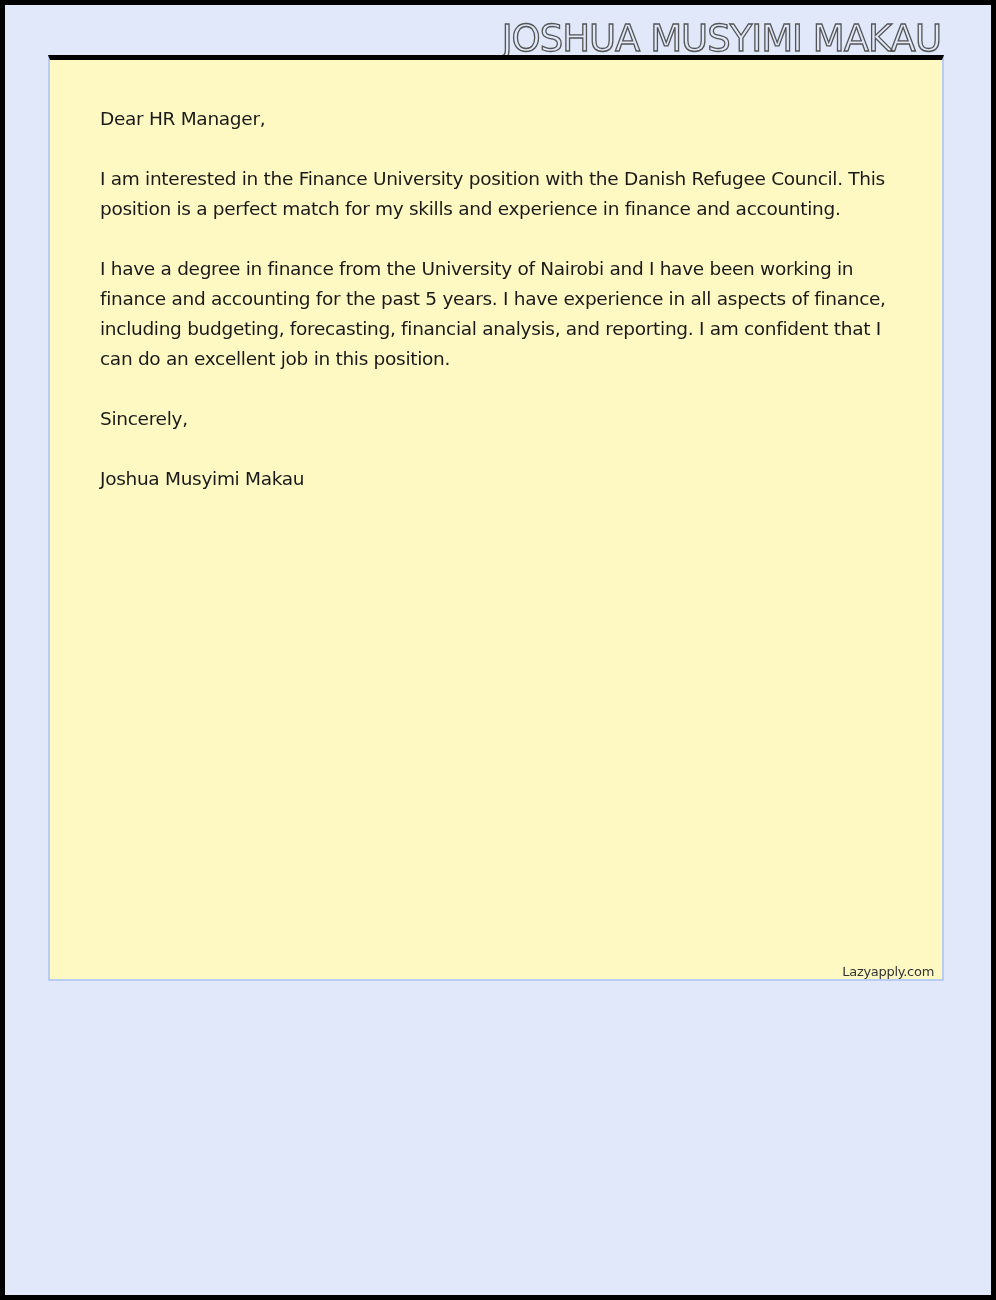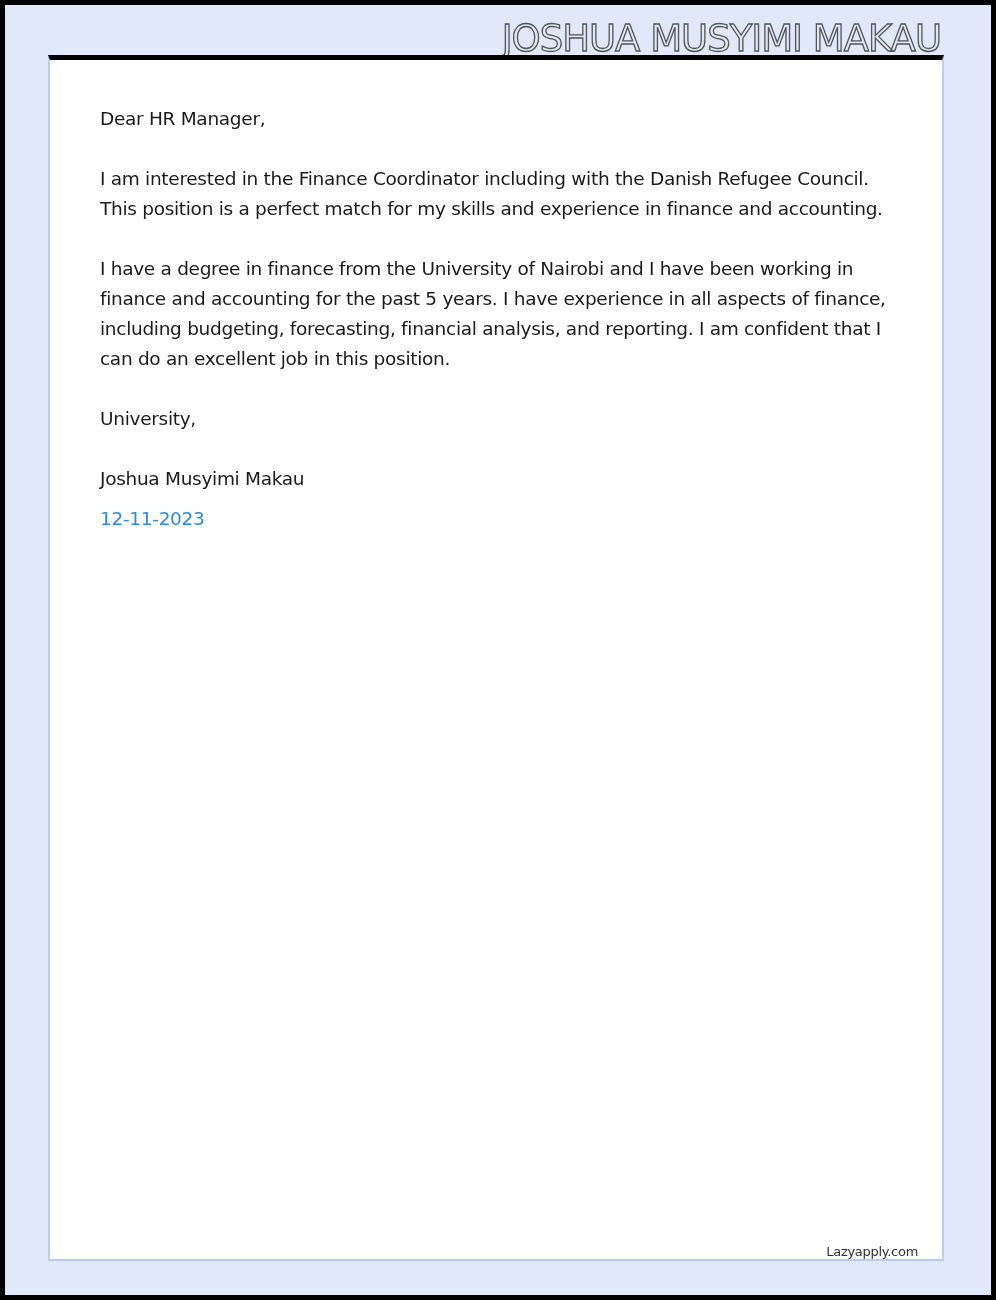--- a/index.html
+++ b/index.html
@@ -9,44 +9,43 @@
     font-family:"DejaVu Sans", sans-serif;
   }
   .name {
     position:absolute; right:50px; top:12px;
     font-family:"DejaVu Sans", sans-serif; font-size:37px; font-weight:normal;
     letter-spacing:-1px;
     color:#e0e8f9; -webkit-text-stroke:1.3px #555;
     margin:0; white-space:nowrap;
   }
   .card {
-    position:absolute; left:43px; top:50px; width:896px; height:1206px;
-    background:#ffffff; border-top:5px solid #000;
+    position:absolute; left:43px; top:50px; width:896px; height:926px;
+    background:#fef9c3; border-top:5px solid #000;
     border-left:2px solid #b7cdf3; border-right:2px solid #b7cdf3; border-bottom:2px solid #b7cdf3;
     box-sizing:border-box;
   }
   .body-text {
     position:absolute; left:50px; top:44px; width:800px;
     font-size:18.5px; line-height:30px; color:#1a1a1a; letter-spacing:-0.3px;
   }
   .body-text p { margin:0 0 30px 0; }
   .body-text p.sig { margin:0 0 10px 0; }
   .date { color:#2a8be6; }
   .footer {
-    position:absolute; right:24px; bottom:0px; font-size:13px; color:#333; letter-spacing:-0.3px;
+    position:absolute; right:8px; bottom:0px; font-size:13px; color:#333; letter-spacing:-0.3px;
   }
 </style>
 </head>
 <body>
 
 <h1 class="name">JOSHUA MUSYIMI MAKAU</h1>
 
 <div class="card">
   <div class="body-text">
     <p>Dear HR Manager,</p>
-    <p>I am interested in the Finance Coordinator including with the Danish Refugee Council. This position is a perfect match for my skills and experience in finance and accounting.</p>
+    <p>I am interested in the Finance University position with the Danish Refugee Council. This position is a perfect match for my skills and experience in finance and accounting.</p>
     <p>I have a degree in finance from the University of Nairobi and I have been working in finance and accounting for the past 5 years. I have experience in all aspects of finance, including budgeting, forecasting, financial analysis, and reporting. I am confident that I can do an excellent job in this position.</p>
-    <p>University,</p>
+    <p>Sincerely,</p>
     <p class="sig">Joshua Musyimi Makau</p>
-    <p class="date">12-11-2023</p>
   </div>
   <div class="footer">Lazyapply.com</div>
 </div>
 
 </body></html>

